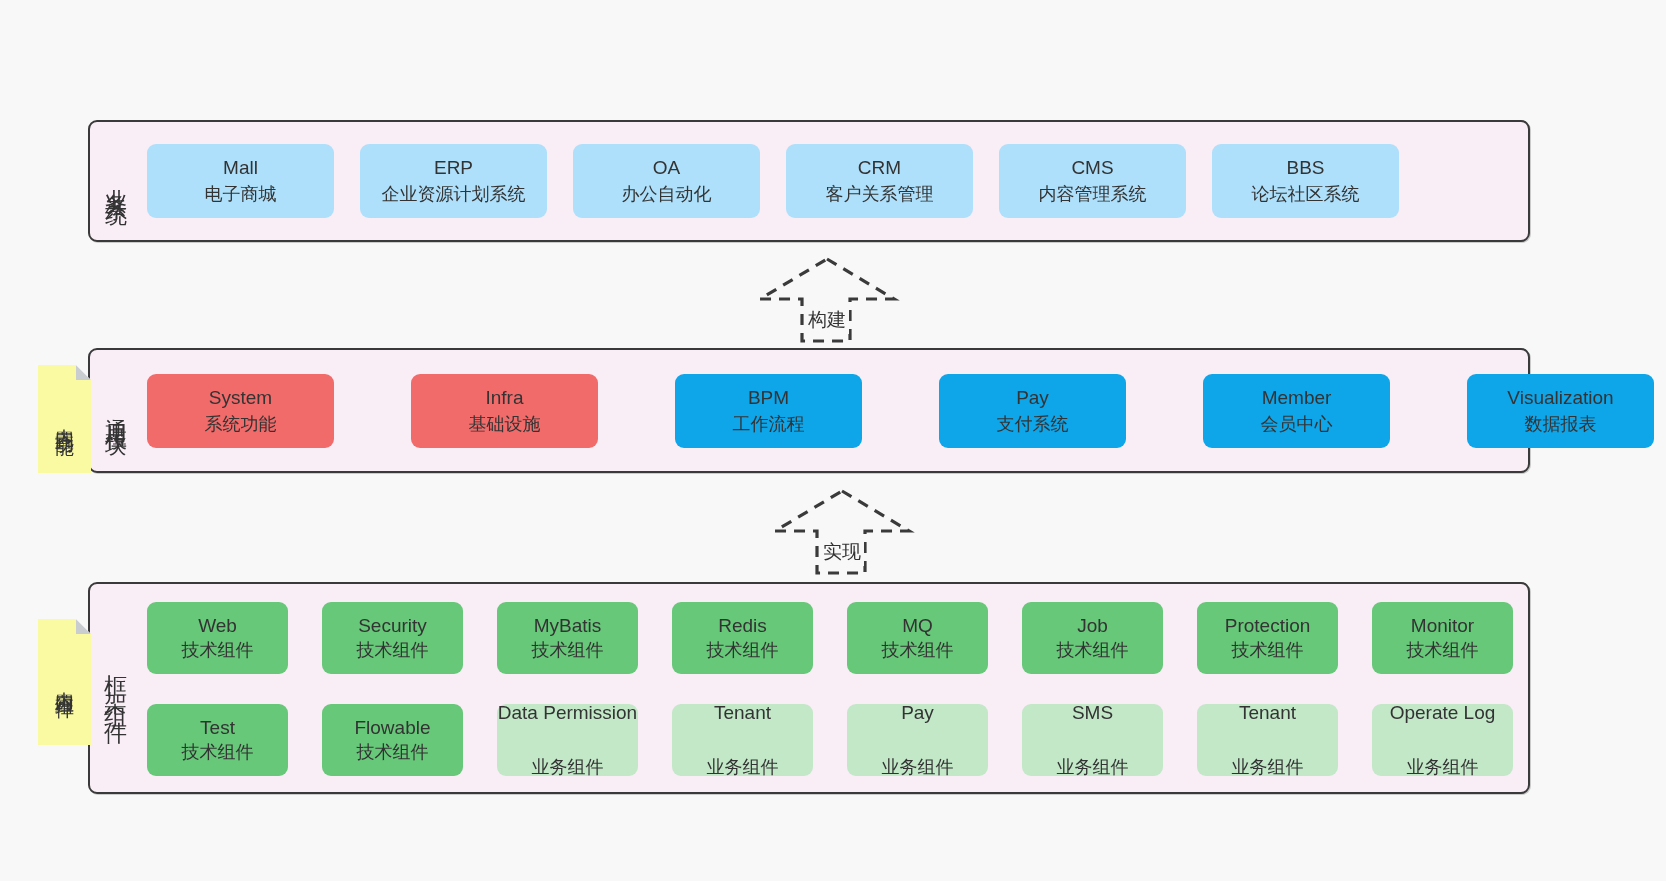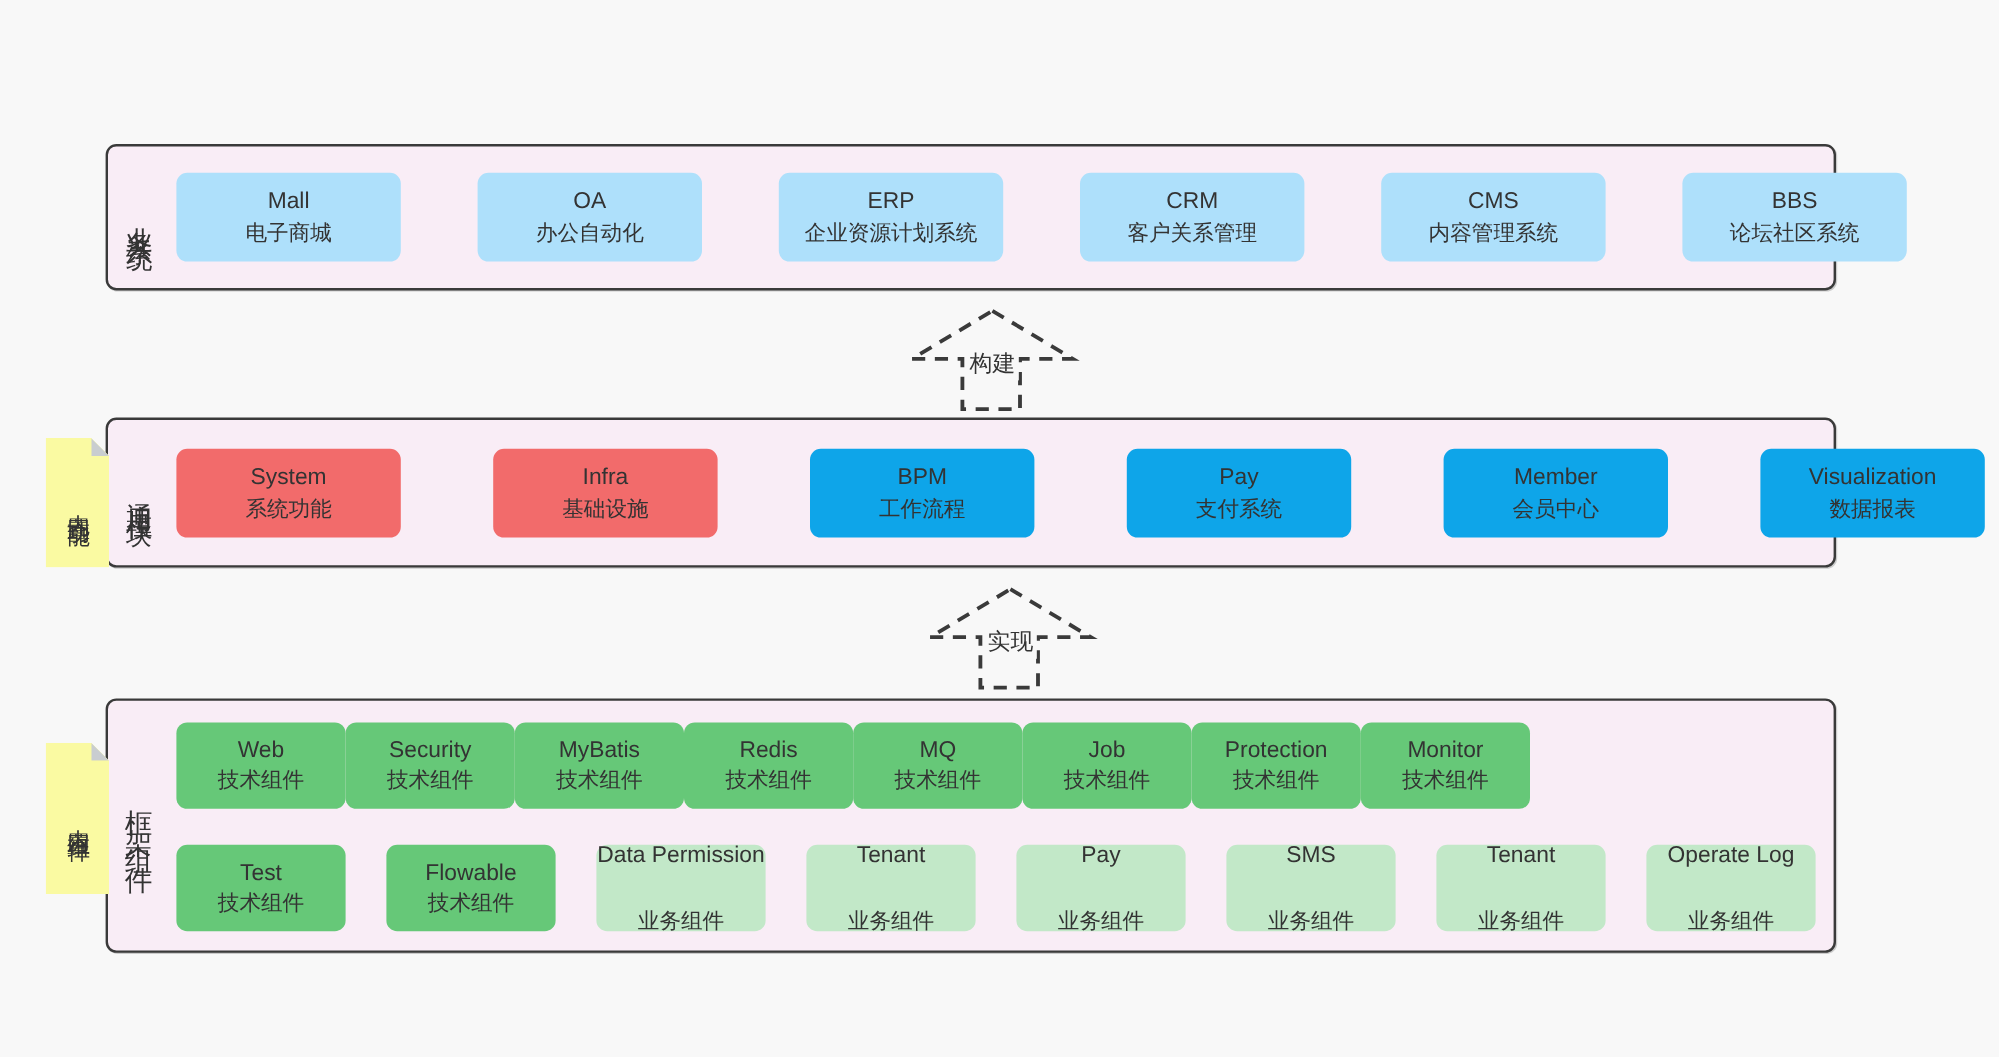--- a/index.html
+++ b/index.html
@@ -16,23 +16,23 @@
   #band-0{top:120px;height:122px;}
   #band-1{top:348px;height:125px;}
   #band-2{top:582px;height:212px;}
   .band-label{
     position:absolute;left:11px;top:50%;transform:translateY(-50%);
     writing-mode:vertical-lr;text-orientation:upright;
     font-size:22px;letter-spacing:5px;color:#333;white-space:nowrap;
   }
   #band-2 .band-label{font-size:23px;letter-spacing:16px;}
   .row{position:absolute;left:57px;display:flex;}
-  #band-0 .row{top:22px;gap:64px;}
+  #band-0 .row{top:22px;gap:26px;}
   #band-1 .row{top:24px;gap:77px;}
-  #band-2 .row-0{top:18px;}
+  #band-2 .row-0{top:18px;gap:34px;}
   #band-2 .row-1{top:120px;gap:34px;}
   .box{
     width:187px;height:74px;border-radius:9px;
     display:flex;flex-direction:column;align-items:center;justify-content:center;
     text-align:center;line-height:1.42;flex:0 0 auto;
   }
   #band-2 .box{width:141px;height:72px;line-height:1.28;}
   .box .name{font-size:19px;}
   .box .desc{font-size:18px;}
   .blue{background:#aee0fb;}
@@ -53,41 +53,41 @@
   }
   .sticky-label{
     writing-mode:vertical-lr;text-orientation:upright;
     font-size:19px;letter-spacing:3px;color:#333;white-space:nowrap;
   }
   .arrow{position:absolute;width:170px;height:88px;}
   #arrow-0{left:742px;top:256px;}
   #arrow-1{left:757px;top:488px;}
   .arrow svg{position:absolute;inset:0;}
   .arrow-label{
-    position:absolute;left:50%;top:33px;transform:translateX(-50%);
+    position:absolute;left:50%;top:50px;transform:translateX(-50%);
     background:#f8f8f8;padding:1px 3px;font-size:19px;color:#333;white-space:nowrap;text-align:center;
   }
 </style>
 </head>
 <body>
 
 <div class="band" id="band-0">
   <div class="band-label">业务系统</div>
   <div class="row row-0">
       <div class="box blue">
         <span class="name">Mall</span>
         <span class="desc">电子商城</span>
       </div>
       <div class="box blue">
+        <span class="name">ERP</span>
+        <span class="desc">企业资源计划系统</span>
+      </div>
+      <div class="box blue">
         <span class="name">OA</span>
         <span class="desc">办公自动化</span>
-      </div>
-      <div class="box blue">
-        <span class="name">ERP</span>
-        <span class="desc">企业资源计划系统</span>
       </div>
       <div class="box blue">
         <span class="name">CRM</span>
         <span class="desc">客户关系管理</span>
       </div>
       <div class="box blue">
         <span class="name">CMS</span>
         <span class="desc">内容管理系统</span>
       </div>
       <div class="box blue">

